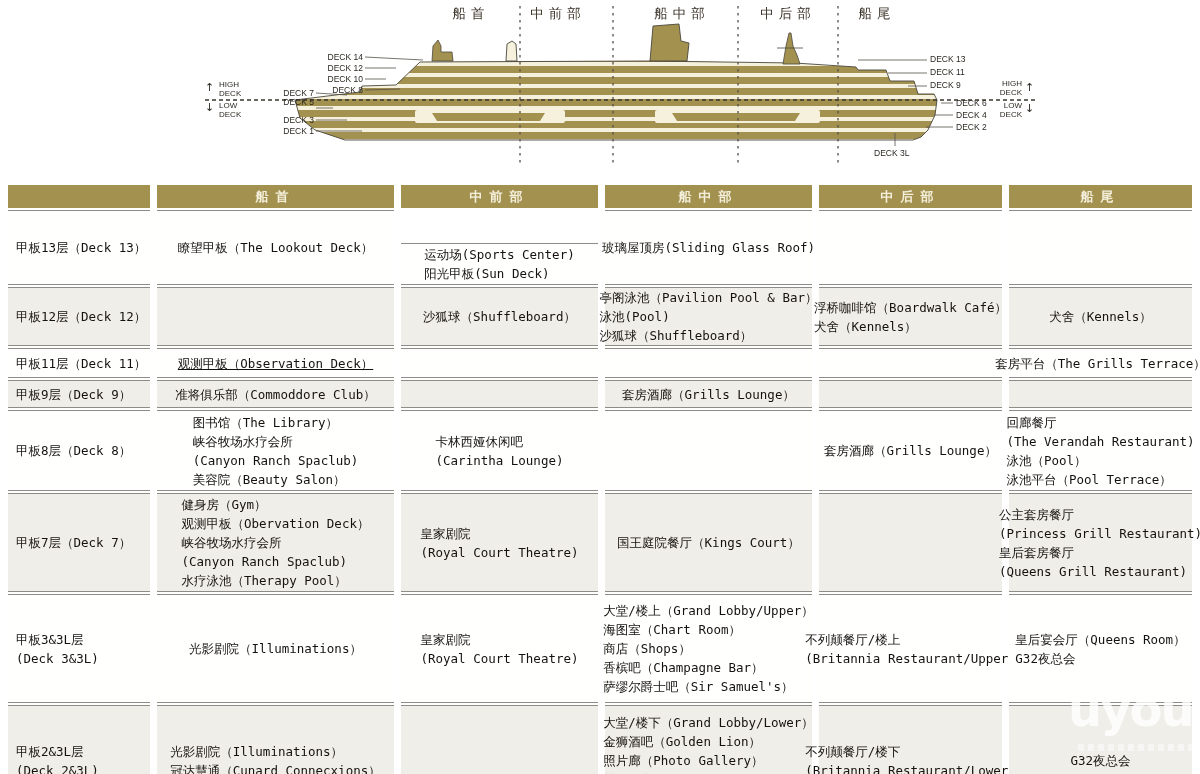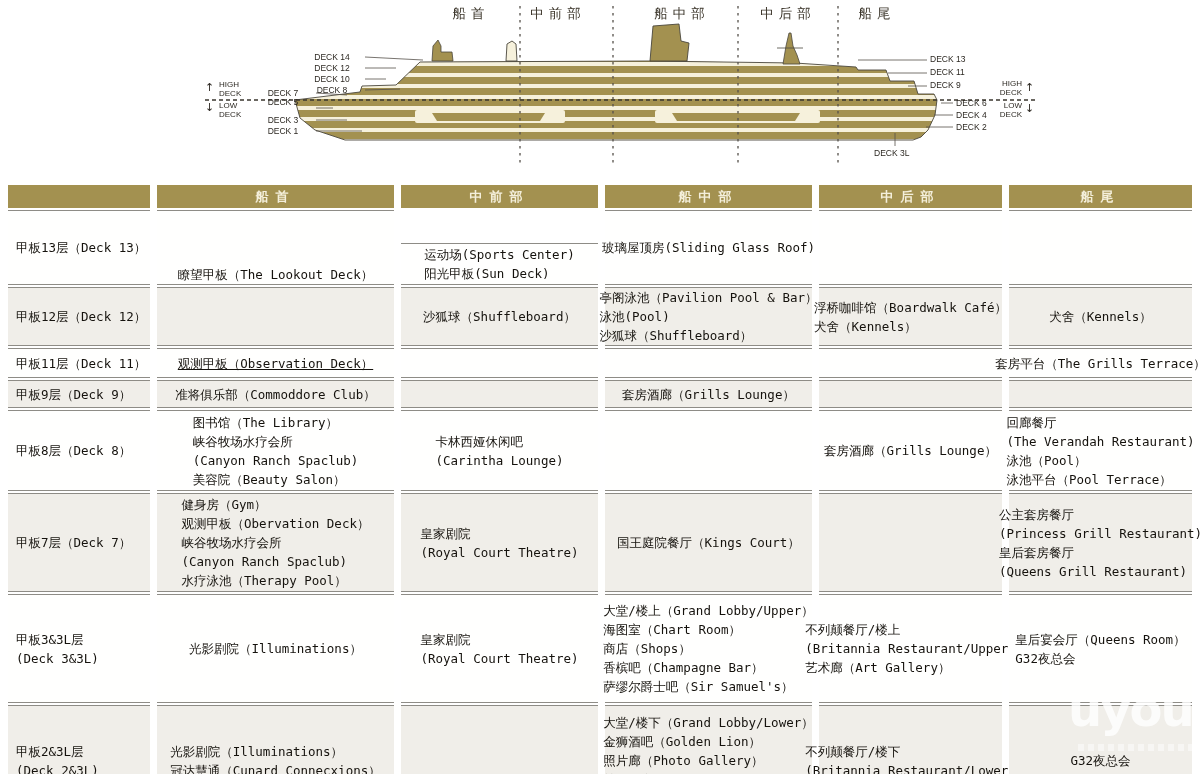--- a/index.html
+++ b/index.html
@@ -6,21 +6,21 @@
   html,body{margin:0;padding:0}
   body{width:1200px;height:774px;position:relative;background:#ffffff;overflow:hidden;
        font-family:"DejaVu Sans",sans-serif;}
 
   
   .diagram{position:absolute;left:0;top:0;width:1200px;height:183px}
   .diagram svg{position:absolute;left:0;top:0}
   .sec{position:absolute;top:5px;font:13.5px/16px "DejaVu Sans",sans-serif;color:#3c362b;
        text-align:center;letter-spacing:5px}
   .dl{position:absolute;font:8.5px/10px "Liberation Sans",sans-serif;color:#2c2822;white-space:nowrap}
-  .dl.r{text-align:center}
+  .dl.r{text-align:right}
   .hl{position:absolute;font:8px/8.5px "Liberation Sans",sans-serif;color:#2c2822;width:36px}
   .hl.r{text-align:right}
   .arrow{position:absolute;font:11px/11px "DejaVu Sans",sans-serif;color:#2c2822}
 
   
   .deck-table{position:absolute;left:8px;top:185px;width:1184px;display:grid;
       grid-template-columns:142px 237px 197px 207px 183px 183px;column-gap:7px;row-gap:2px}
   .th{height:23px;background:#a39150;color:#f4efdb;text-align:center;
       font:bold 13px/23px "DejaVu Sans",sans-serif;letter-spacing:7px}
   .cell{background:#fffffe;border-top:1px solid #8e8c86;border-bottom:1px solid #8e8c86;
@@ -135,21 +135,21 @@
     <div class="th">船首</div>
     <div class="th">中前部</div>
     <div class="th">船中部</div>
     <div class="th">中后部</div>
     <div class="th">船尾</div>
     <div class="cell deck-cell" style="min-height: 42px;">
       <div class="cell-inner">
         <div>甲板13层（Deck 13）</div>
       </div>
     </div>
-    <div class="cell" style="min-height: 42px; justify-content: flex-end;">
+    <div class="cell" style="min-height: 42px;">
       <div class="cell-inner">
         <div>瞭望甲板（The Lookout Deck）</div>
       </div>
     </div>
     <div class="cell" style="min-height: 42px; margin-top: 33px;">
       <div class="cell-inner">
         <div>运动场(Sports Center)</div>
         <div>阳光甲板(Sun Deck)</div>
       </div>
     </div>
@@ -337,21 +337,20 @@
         <div>海图室（Chart Room）</div>
         <div>商店（Shops）</div>
         <div>香槟吧（Champagne Bar）</div>
         <div>萨缪尔爵士吧（Sir Samuel's）</div>
       </div>
     </div>
     <div class="cell" style="min-height: 109px;">
       <div class="cell-inner">
         <div>不列颠餐厅/楼上</div>
         <div>(Britannia Restaurant/Upper)</div>
-        <div>艺术廊（Art Gallery）</div>
       </div>
     </div>
     <div class="cell" style="min-height: 109px;">
       <div class="cell-inner">
         <div>皇后宴会厅（Queens Room）</div>
         <div>G32夜总会</div>
       </div>
     </div>
     <div class="cell deck-cell shade" style="min-height: 111px;">
       <div class="cell-inner">

